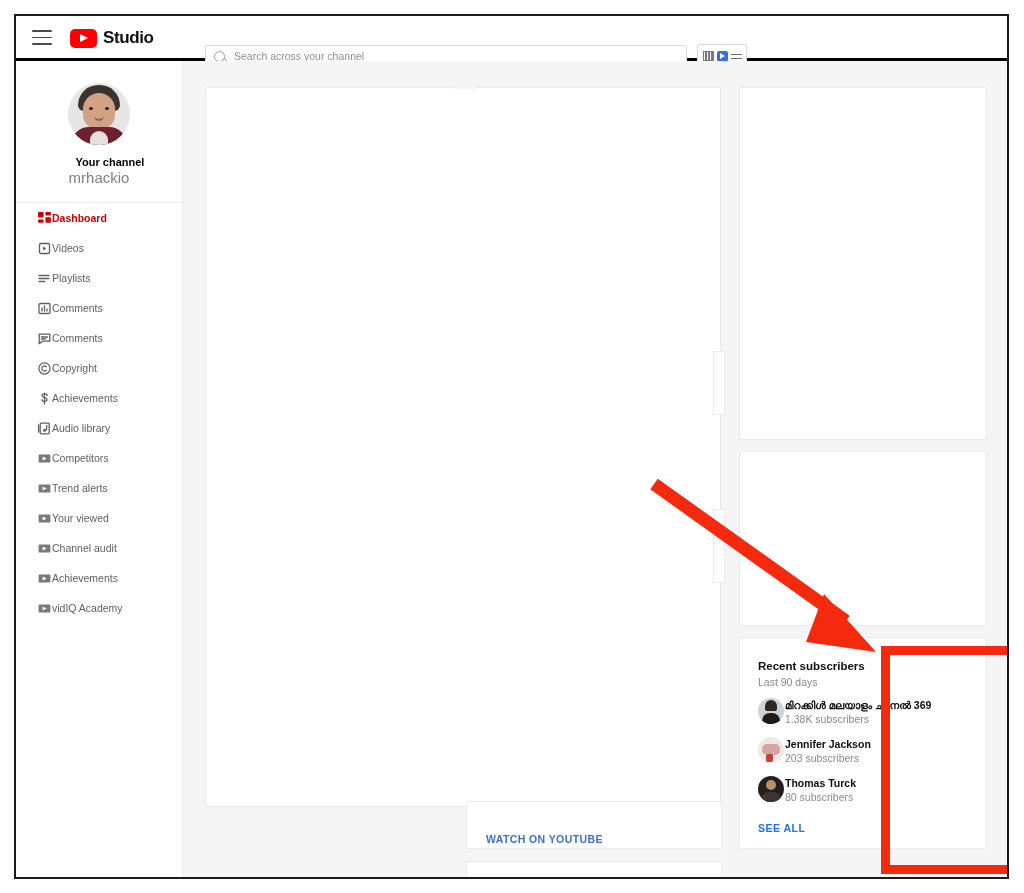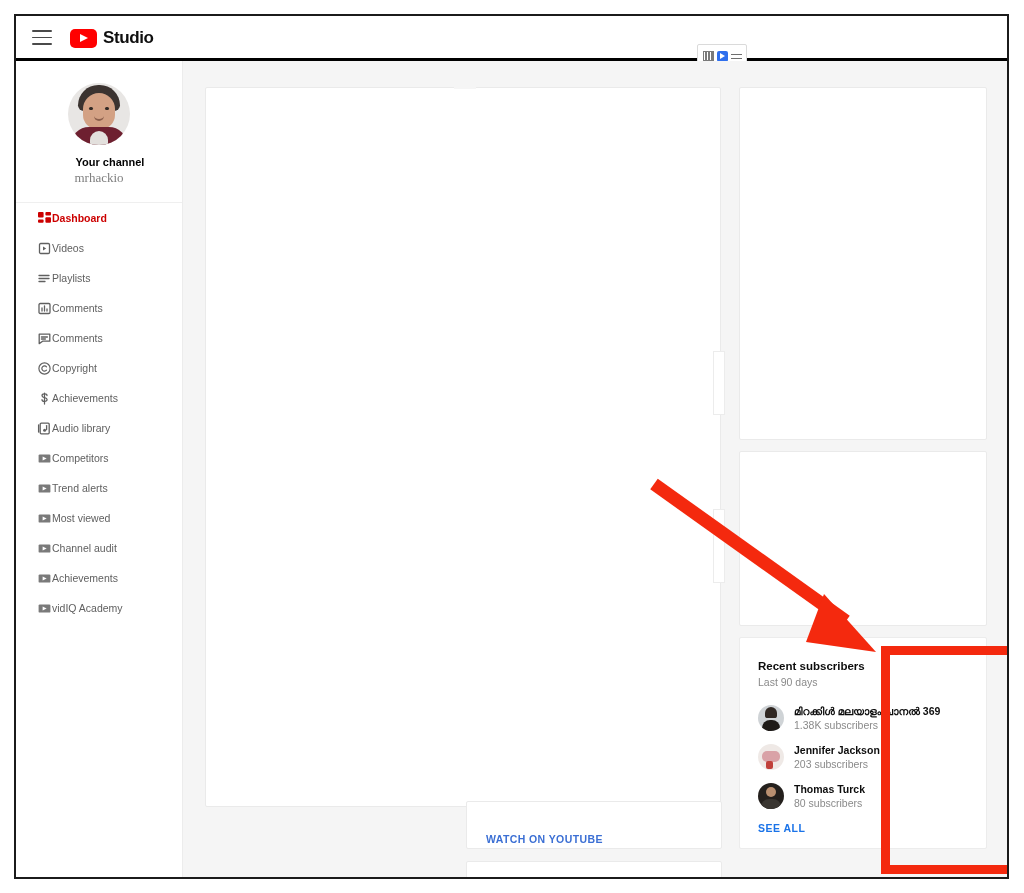--- a/index.html
+++ b/index.html
@@ -211,24 +211,23 @@
   }
 
   #your-channel {
     font-size: 11px;
     font-weight: bold;
     color: #030303;
     line-height: 15px;
     margin-left: 22px;
   }
   #channel-name {
-    font-size: 13px;
+    font-size: 15px;
     color: #808080;
     line-height: 16px;
-    font-family: Liberation Serif, serif;
   }
 
   .nav-item {
     height: 30px;
     display: flex;
     align-items: center;
     padding-left: 21px;
     cursor: pointer;
     font-size: 10.5px;
     color: #606060;
@@ -311,22 +310,21 @@
     line-height: 16px;
   }
   #subs-sub {
     font-size: 10.5px;
     color: #8a8a8a;
     line-height: 16px;
     margin-bottom: 8px;
   }
   .sub-row {
     display: flex;
-    align-items: center;
-    gap: 10px;
+    gap: 1px;
     height: 39px;
     cursor: pointer;
   }
   .sub-av {
     width: 26px; height: 26px;
     border-radius: 50%;
     flex: none;
     position: relative;
     overflow: hidden;
   }
@@ -388,20 +386,24 @@
       <span></span>
         <span></span>
         <span></span>
     </div>
 
     <div id="studio-logo">
       <div class="yt-play"></div>
       <div id="studio-word">Studio</div>
     </div>
 
+    <div id="search-box">
+      <div class="mag"></div>
+      <input id="search-input" type="text" placeholder="Search across your channel" style="">
+    </div>
 
     <div id="ext-toolbar">
       <div class="ext-ico chart"></div>
       <div class="ext-ico vidiq"></div>
       <div class="ext-ico menu"></div>
     </div>
   </div>
 
   <div id="sidebar">
 
@@ -523,21 +525,21 @@
       <span class="nav-label">Trend alerts</span>
     </div>
 
     <div class="nav-item">
       <span class="nav-ico">
         <svg width="15" height="15" viewBox="0 0 15 15">
             <rect x="1.6" y="3.4" width="11.8" height="8.2" rx="1.2" fill="#7a7a7a"></rect>
             <path d="M5.6 5.6l4 1.9-4 1.9z" fill="#fff"></path>
           </svg>
       </span>
-      <span class="nav-label">Most viewed</span>
+      <span class="nav-label">Your viewed</span>
     </div>
 
     <div class="nav-item">
       <span class="nav-ico">
         <svg width="15" height="15" viewBox="0 0 15 15">
             <rect x="1.6" y="3.4" width="11.8" height="8.2" rx="1.2" fill="#7a7a7a"></rect>
             <path d="M5.6 5.6l4 1.9-4 1.9z" fill="#fff"></path>
           </svg>
       </span>
       <span class="nav-label">Channel audit</span>

